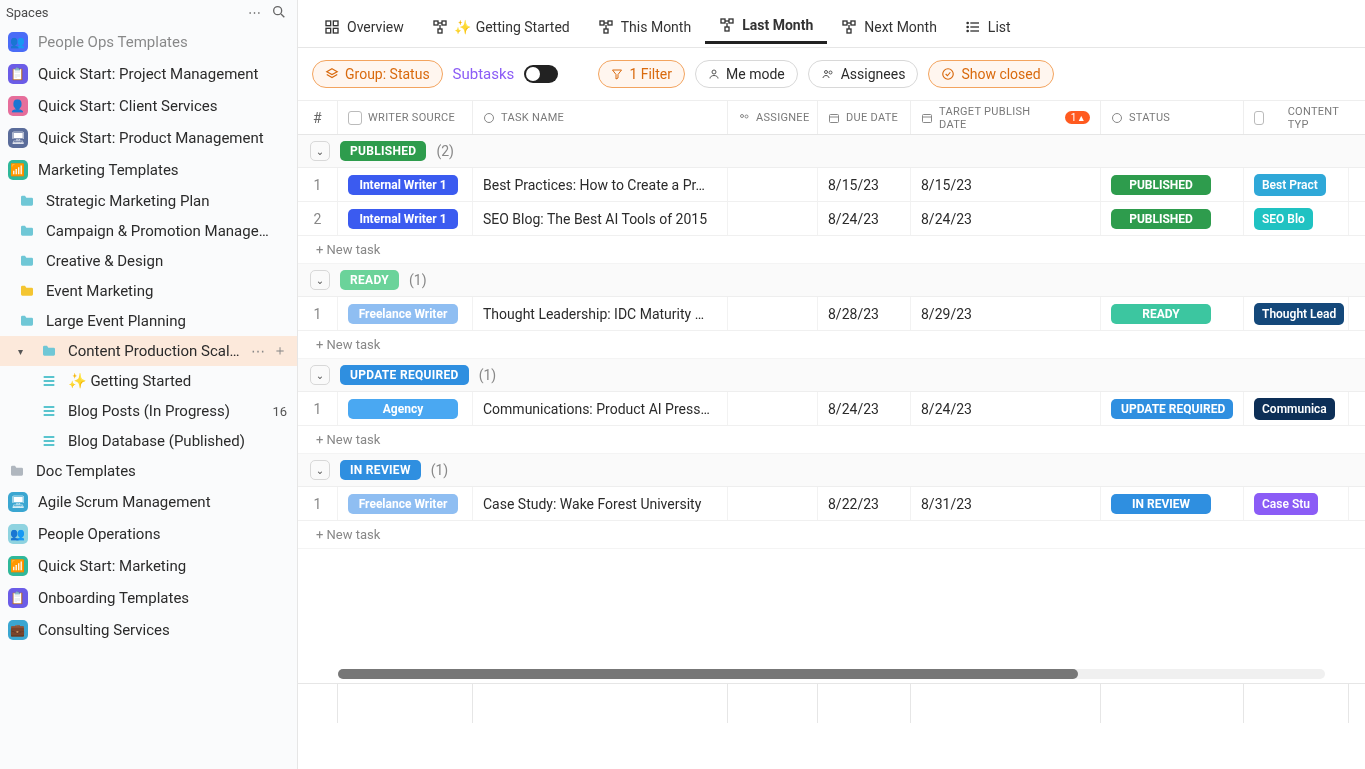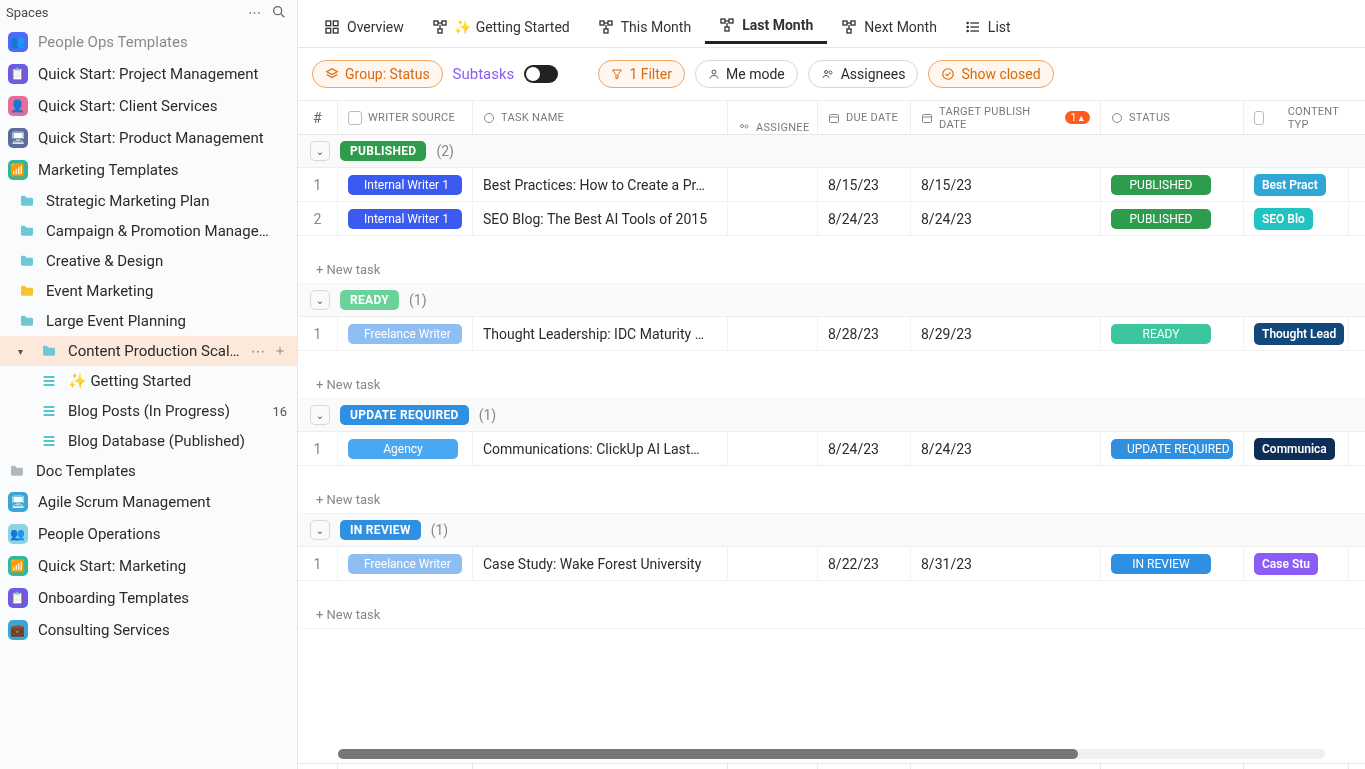--- a/index.html
+++ b/index.html
@@ -32,21 +32,21 @@
   .toggle { width:34px; height:18px; border-radius:10px; background:#222; position:relative; display:inline-block; }
   .toggle::after { content:""; position:absolute; width:14px; height:14px; border-radius:50%; background:#fff; top:2px; left:2px; }
   .subtasks-label { font-size:15px; color:#8b5cf6; }
 
   .grid-wrap { flex:1; overflow:auto; }
   .grid-header { display:flex; align-items:center; border-bottom:1px solid #e6e6e6; height: 34px; background:#fff; position:sticky; top:0; }
   .col { padding: 0 10px; display:flex; align-items:center; gap:6px; font-size:11px; color:#7a7a7a; text-transform:uppercase; letter-spacing:0.3px; border-right:1px solid #eee; height:100%; }
   .col.num { width:40px; justify-content:center; text-transform:none; font-size:14px; color:#666; }
   .col.writer { width:135px;text-align:right; }
   .col.task { flex:0 0 255px; }
-  .col.assignee { width:90px;align-items:flex-end; }
+  .col.assignee { width:90px; }
   .col.due { width:93px; }
   .col.pub { width:190px; }
   .col.status { width:143px; }
   .col.ctype { width:105px;gap:24px; }
   .mini-badge { background:#ff5a1f; color:#fff; border-radius:8px; padding:1px 6px; font-size:10px; display:inline-flex; align-items:center; gap:2px; }
   .dd-icon { width:14px; height:14px; border:1px solid #bbb; border-radius:3px; display:inline-block; }
 
   .group-row { display:flex; align-items:center; gap:10px; padding: 6px 12px; background:#fafafa; border-bottom:1px solid #eee; }
   .group-row .collapse { width:20px; height:20px; border:1px solid #d8d8d8; border-radius:5px; display:flex; align-items:center; justify-content:center; font-size:10px; color:#555; cursor:pointer; }
   .status-pill { padding: 3px 10px; border-radius:5px; color:#fff; font-size:12px; font-weight:700; letter-spacing:0.3px; }
@@ -55,24 +55,24 @@
   .data-row { display:flex; align-items:center; border-bottom:1px solid #f0f0f0; height:34px; }
   .cell { padding: 0 10px; display:flex; align-items:center; border-right:1px solid #f2f2f2; height:100%; font-size:14px; }
   .cell.num { width:40px; justify-content:center; color:#888; }
   .cell.writer { width:135px; }
   .cell.task { flex:0 0 255px; white-space:nowrap; overflow:hidden; text-overflow:ellipsis; }
   .cell.assignee { width:90px; }
   .cell.due { width:93px; }
   .cell.pub { width:190px; }
   .cell.status { width:143px; }
   .cell.ctype { width:105px; overflow:hidden; }
-  .tag { padding: 3px 16px; border-radius:5px; color:#fff; font-size:12px; font-weight:400; white-space:nowrap; display:inline-block; text-align:center; min-width:100px; }
+  .tag { padding: 3px 10px; border-radius:5px; color:#fff; font-size:12px; font-weight:700; white-space:nowrap; display:inline-block; text-align:center; min-width:100px; }
   .ctype-tag { padding:4px 8px; border-radius:5px; color:#fff; font-size:12px; font-weight:600; white-space:nowrap; }
 
-  .new-task { padding: 6px 18px; color:#888; font-size:13px; cursor:pointer; border-bottom:1px solid #f4f4f4;margin-top:20px; }
+  .new-task { padding: 6px 18px; color:#888; font-size:13px; cursor:pointer; border-bottom:1px solid #f4f4f4; }
 
   .hscroll { height:10px; background:#f0f0f0; margin:0 40px 4px 40px; border-radius:6px; position:relative; }
   .hscroll-thumb { position:absolute; height:100%; background:#777; border-radius:6px; }
 
   .footer-cells { display:flex; border-top:1px solid #e6e6e6; height:40px; }
   .footer-cells > div { border-right:1px solid #e6e6e6; }
   svg { display:block; }
 </style>
 </head>
 <body>
@@ -479,21 +479,21 @@
           <div class="group-row">
             <span class="collapse">⌄</span>
             <span class="status-pill" style="background:#2f8fe0">UPDATE REQUIRED</span>
             <span class="grp-count">(1)</span>
           </div>
           <div class="data-row">
             <div class="cell num">1</div>
             <div class="cell writer">
               <span class="tag" style="background:#4aa8f2;min-width:110px;">Agency</span>
             </div>
-            <div class="cell task">Communications: ClickUp AI Last…</div>
+            <div class="cell task">Communications: Product AI Press…</div>
             <div class="cell assignee"></div>
             <div class="cell due">8/24/23</div>
             <div class="cell pub">8/24/23</div>
             <div class="cell status">
               <span class="tag" style="background:#2f8fe0">UPDATE REQUIRED</span>
             </div>
             <div class="cell ctype">
               <span class="ctype-tag" style="background:#0d2f57">Communica</span>
             </div>
           </div>

